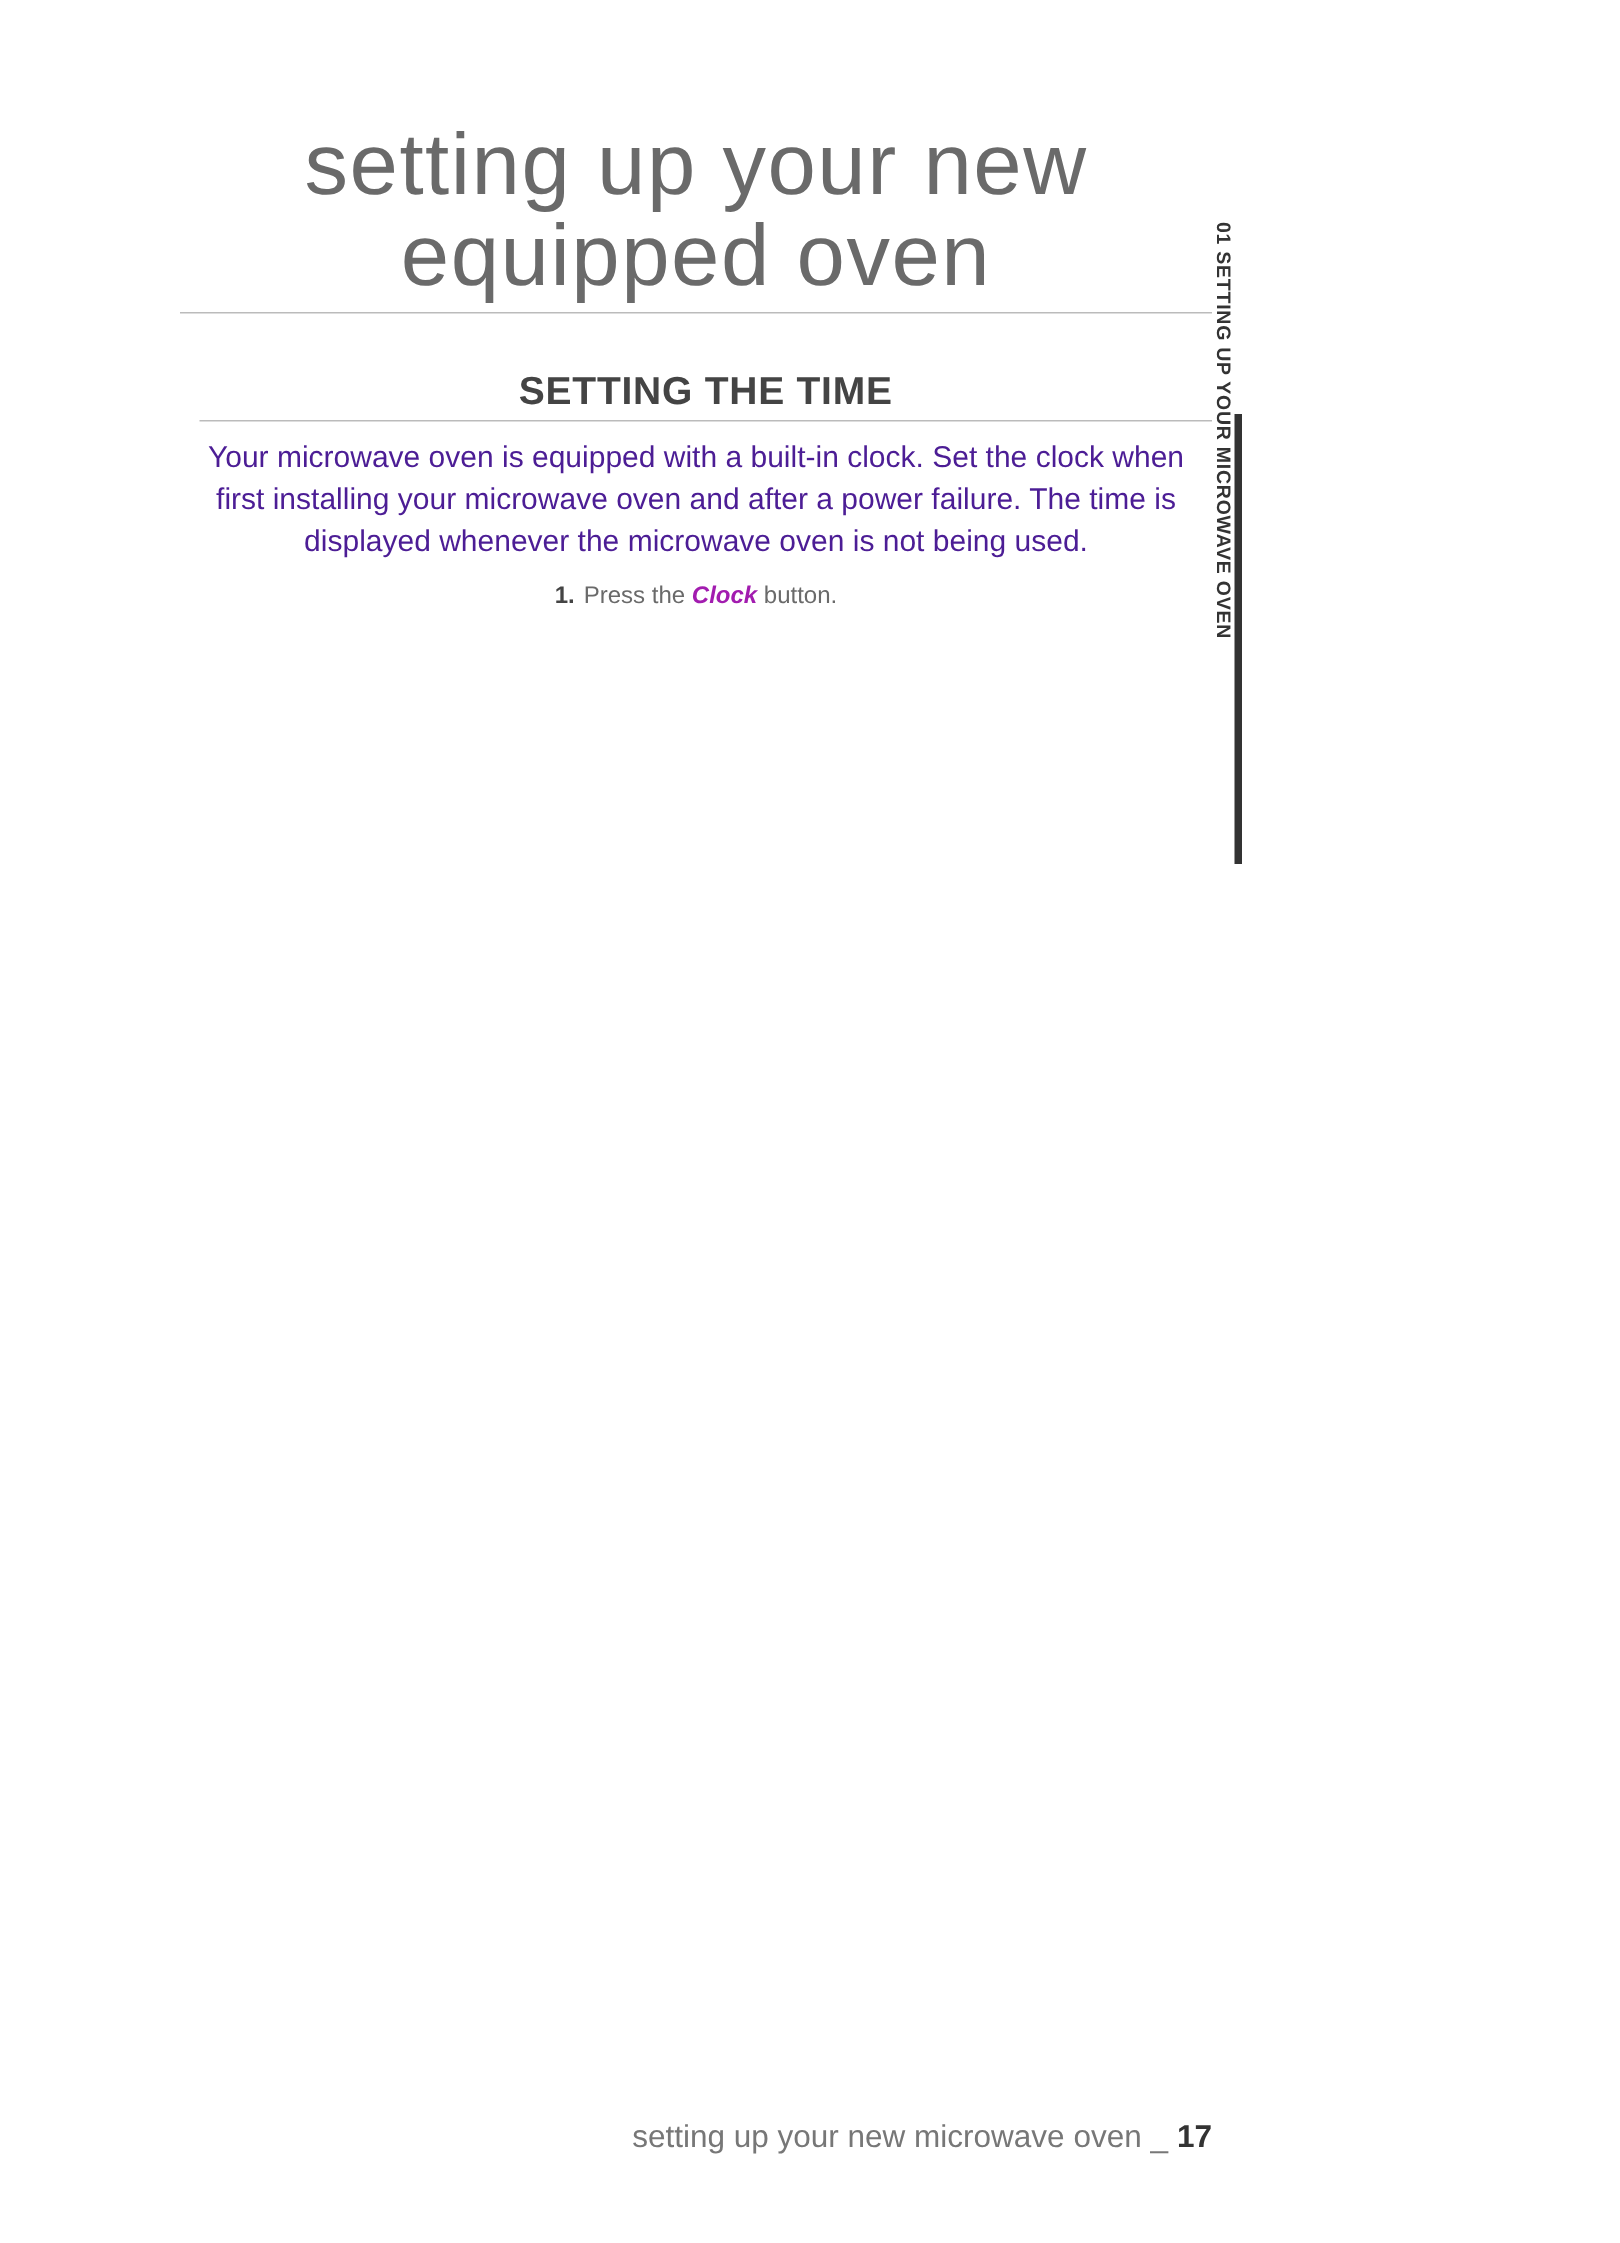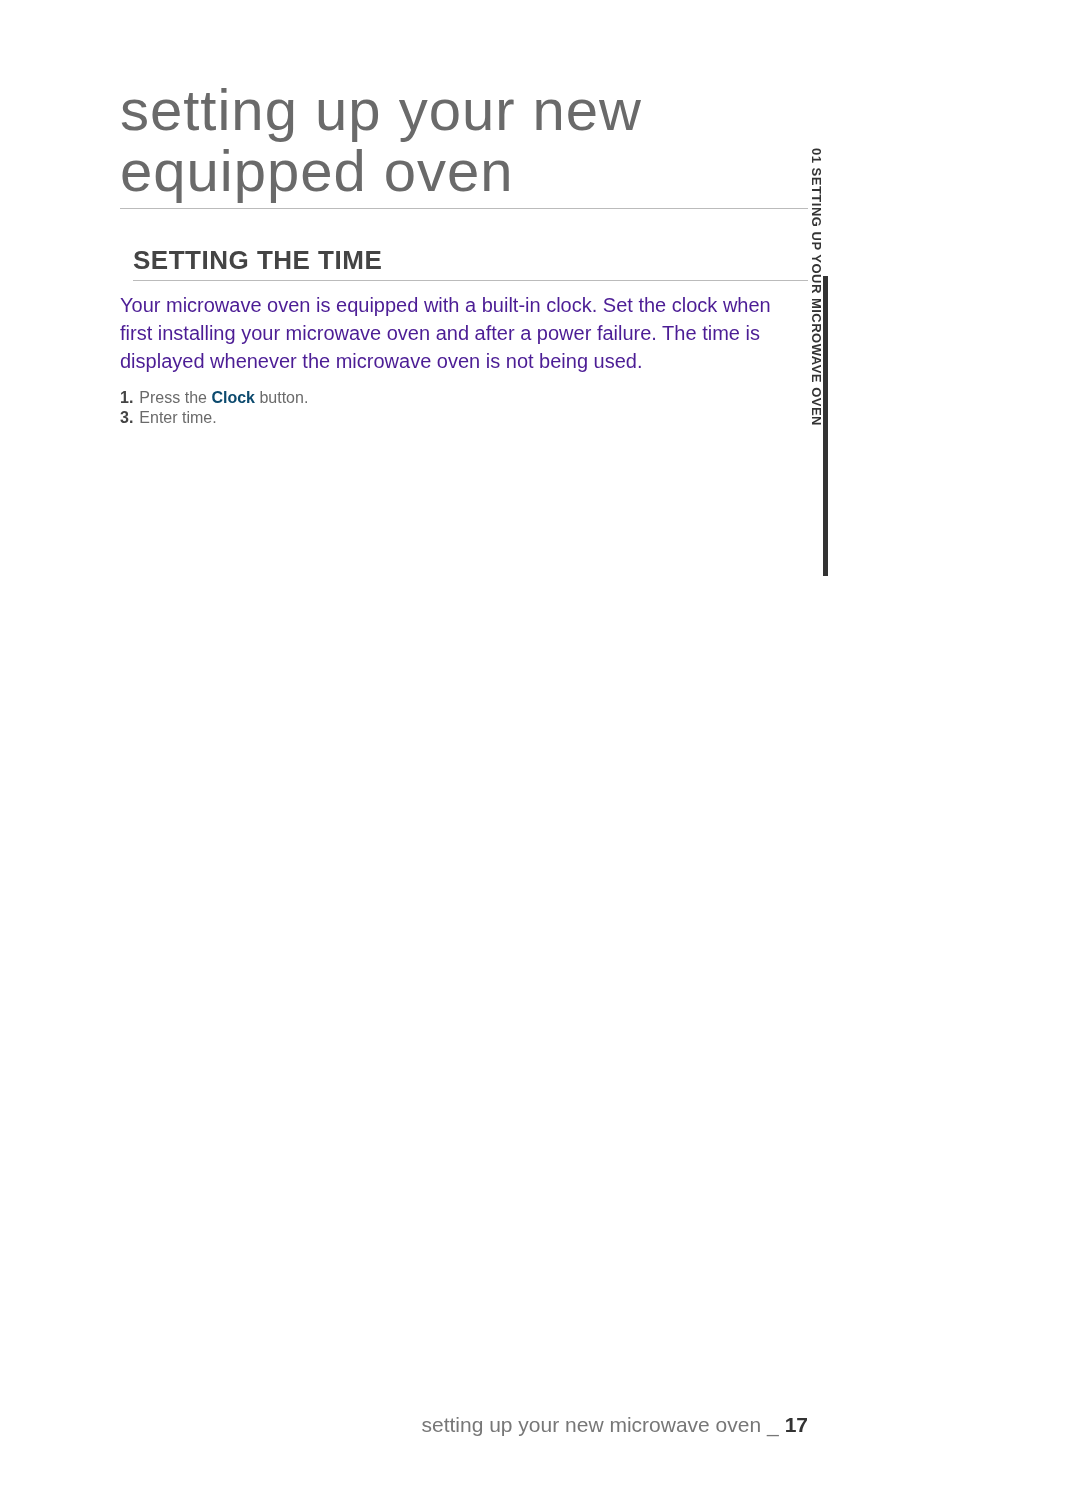--- a/index.html
+++ b/index.html
@@ -12,20 +12,21 @@
     color: #555555;
     position: relative;
     overflow: hidden;
   }
   .page {
     position: relative;
     width: 928px;
     height: 1495px;
     box-sizing: border-box;
     padding: 80px 120px 60px 120px;
+    text-align: center;
   }
   .chapter-title {
     font-size: 58px;
     font-weight: 300;
     letter-spacing: 1px;
     line-height: 1.05;
     color: #6a6a6a;
     margin: 0 0 18px 0;
     border-bottom: 1px solid #bbbbbb;
     padding-bottom: 6px;
@@ -56,21 +57,22 @@
   ol.steps li {
     margin: 2px 0;
   }
   ol.steps li .num {
     font-weight: 700;
     color: #444444;
     margin-right: 6px;
   }
   ol.steps li .strong {
     font-weight: 700;
-    color: #0c4a6e;
+    color: #a21caf;
+    font-style: italic;
   }
   .side-tab {
     position: absolute;
     top: 276px;
     right: 100px;
     width: 30px;
     height: 300px;
   }
   .side-tab .bar {
     position: absolute;
@@ -116,23 +118,20 @@
   </h1>
 
   <h2 class="section-title">SETTING THE TIME</h2>
 
   <p class="intro">Your microwave oven is equipped with a built-in clock. Set the clock when first installing your microwave oven and after a power failure. The time is displayed whenever the microwave oven is not being used.</p>
 
   <ol class="steps">
     <li>
       <span class="num">1.</span><span>Press the </span><span class="strong">Clock</span><span> button.</span>
     </li>
-    <li>
-      <span class="num">3.</span><span>Enter time.</span>
-    </li>
   </ol>
 
   <div class="side-tab">
     <div class="bar"></div>
     <div class="label">01 SETTING UP YOUR MICROWAVE OVEN</div>
   </div>
 
   <div class="footer">
     <span>setting up your new microwave oven _</span><span class="pg">17</span>
   </div>

